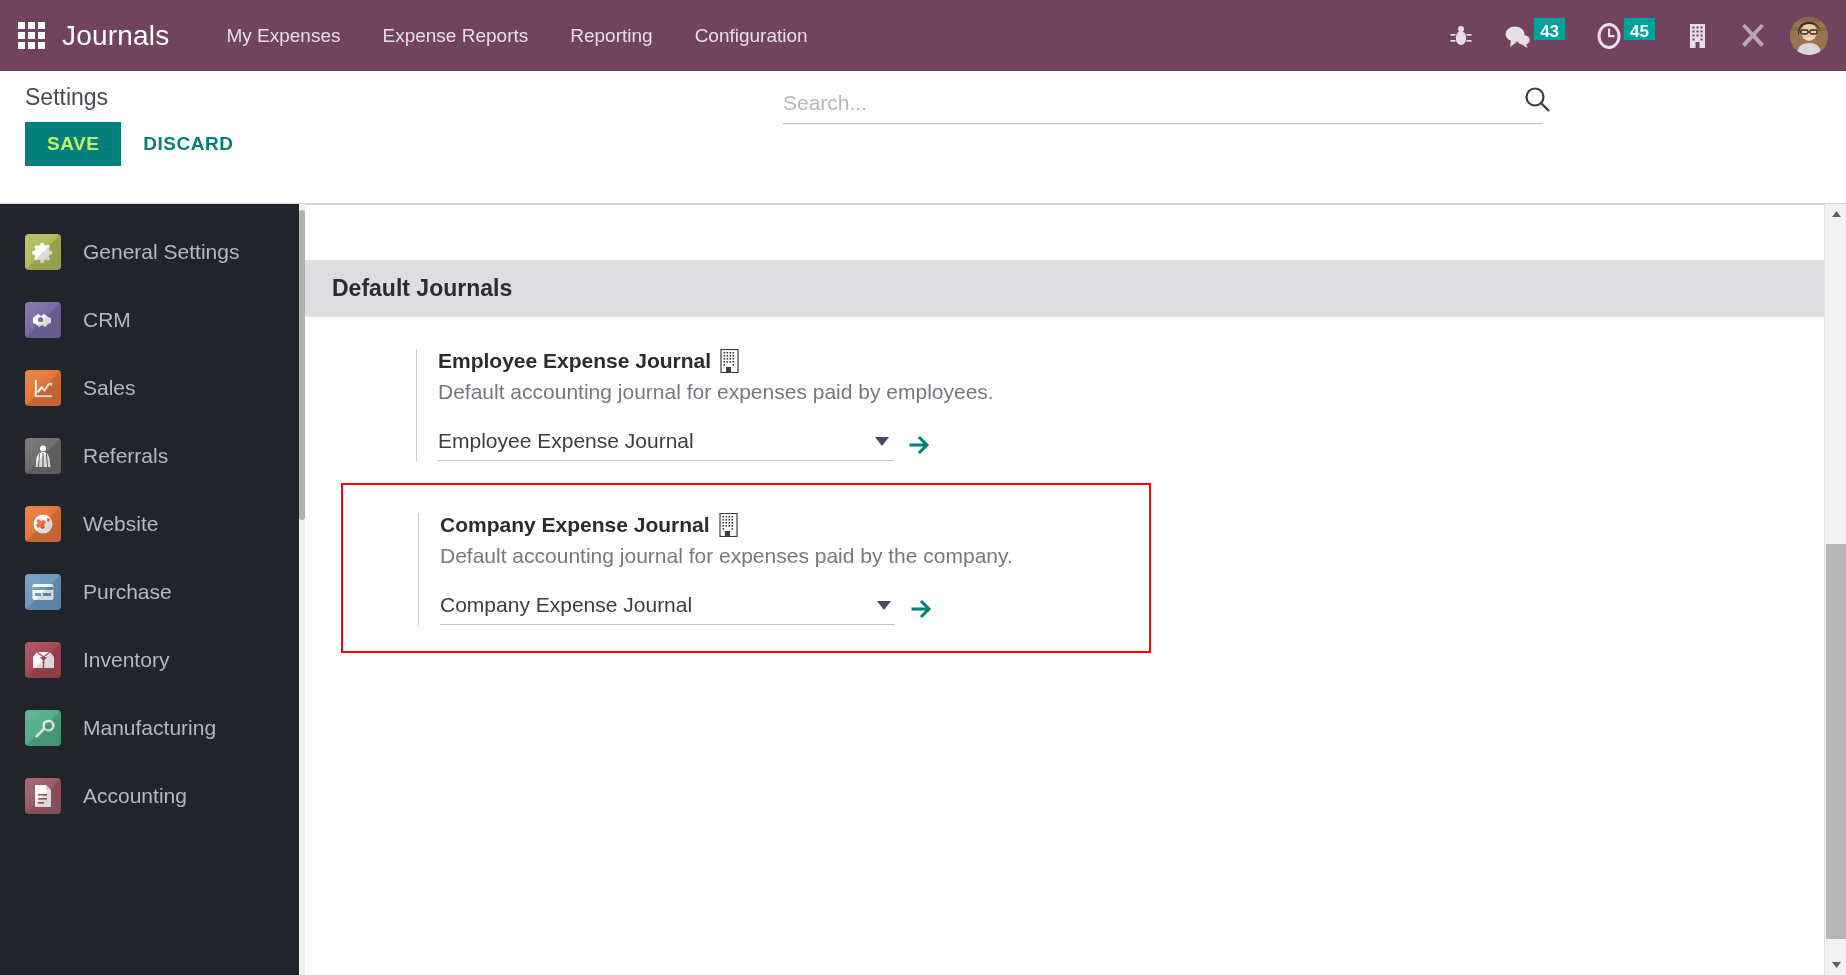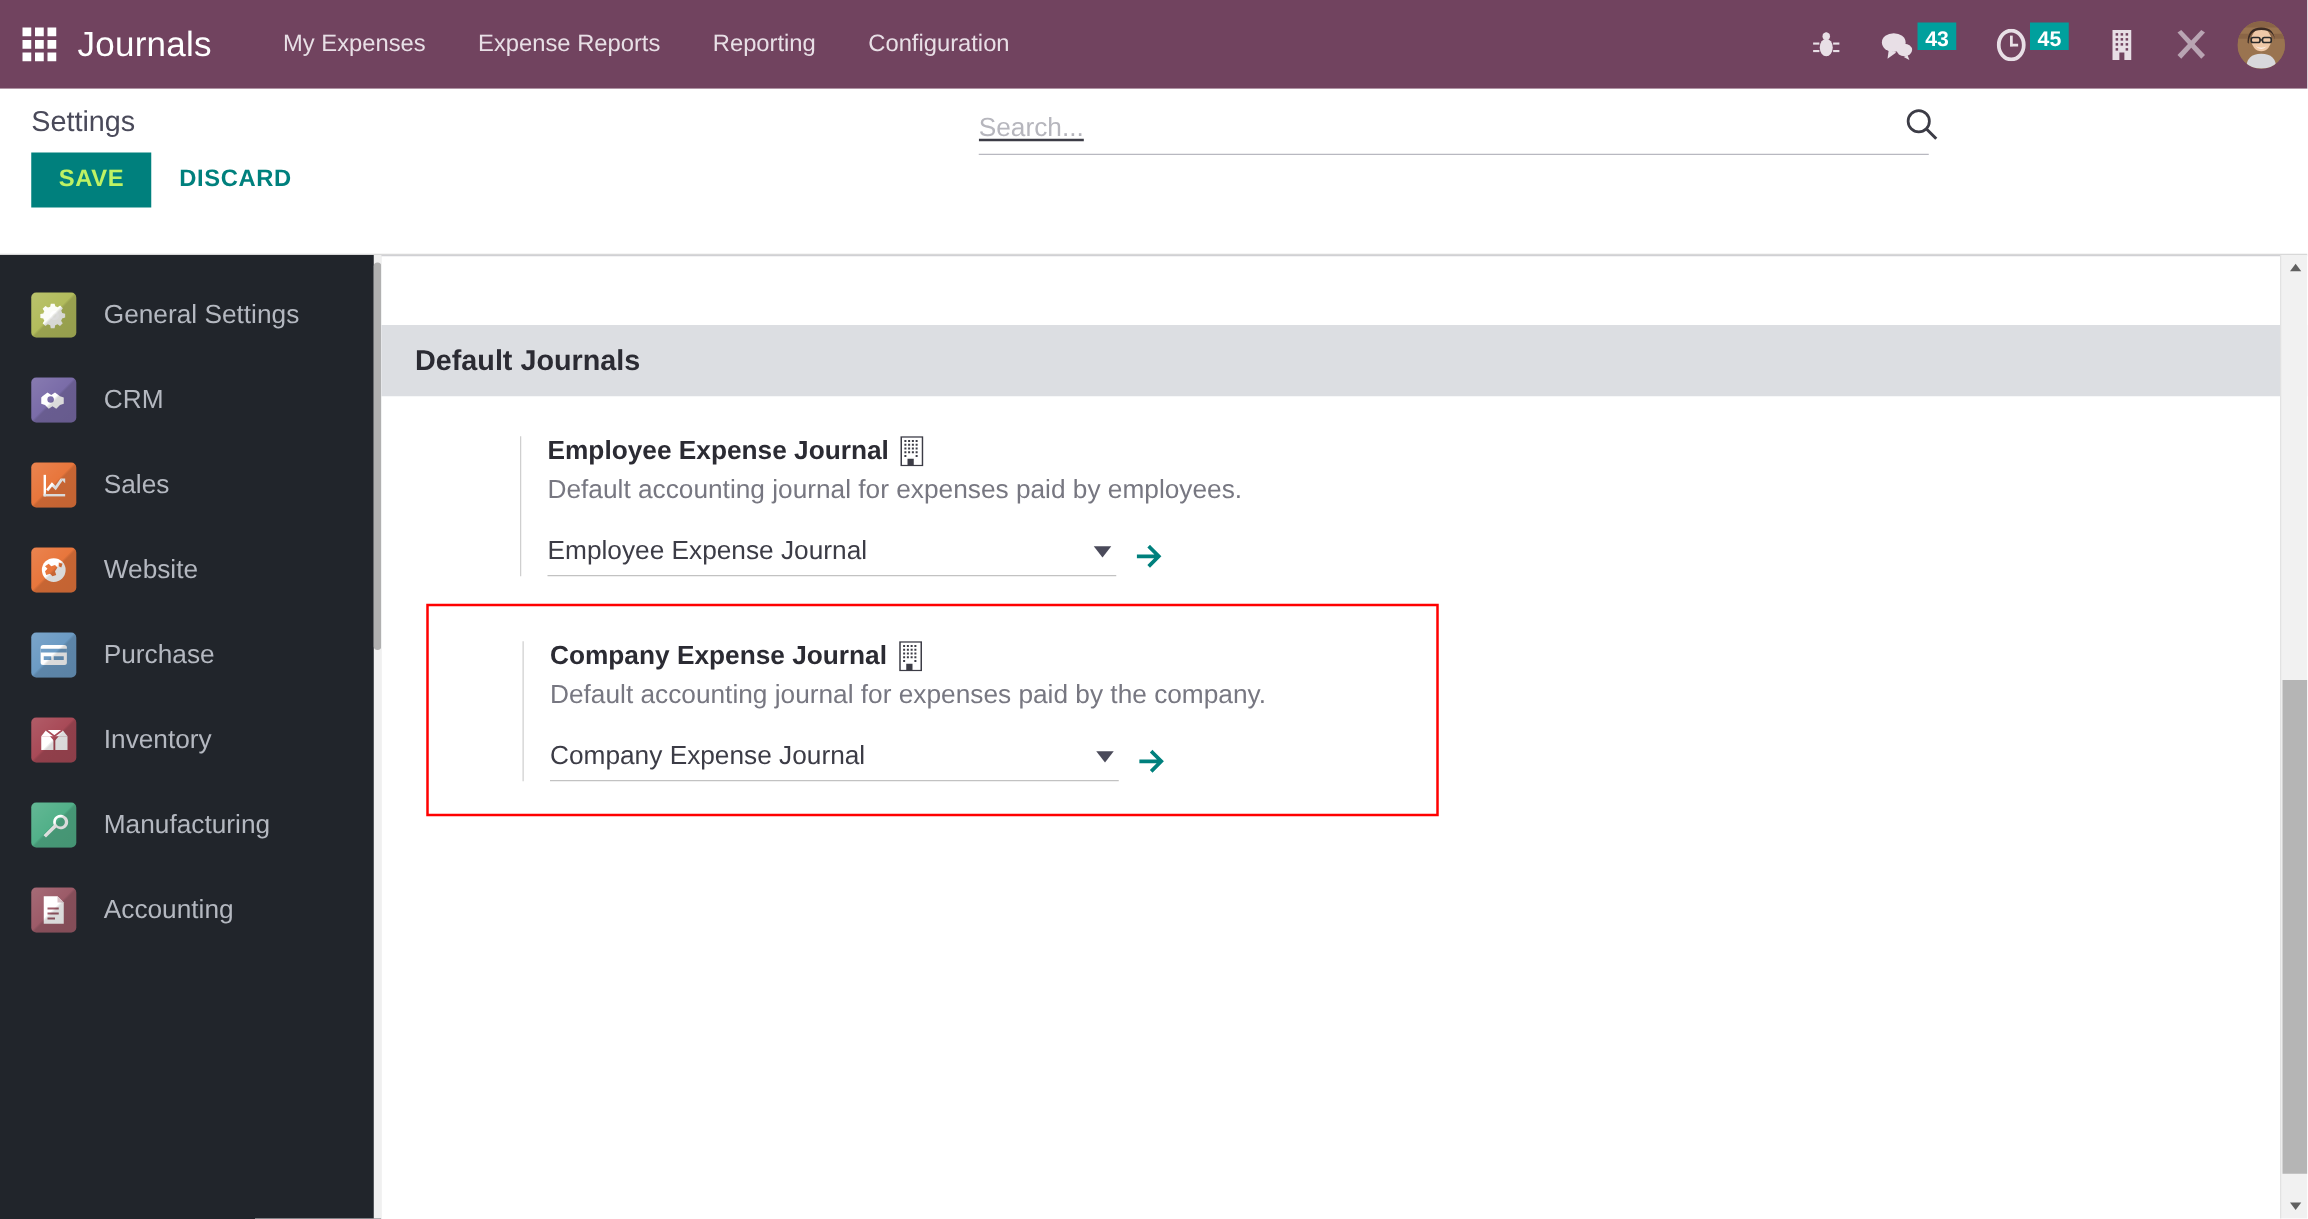--- a/index.html
+++ b/index.html
@@ -112,21 +112,20 @@
     padding-bottom: 8px;
   }
   .searchbar input {
     border: none;
     outline: none;
     font-size: 21px;
     color: #3c3c46;
     width: 100%;
     font-family: "Liberation Sans", sans-serif;
     background: transparent;
-    text-decoration: underline;
   }
   .searchbar input::placeholder { color: #b6b6bd; }
   .search-icon-btn {
     position: absolute;
     right: -0px;
     top: 40px;
     cursor: pointer;
   }
   .cp-buttons {
     display: flex;
@@ -518,20 +517,31 @@
         <svg width="23" height="23" viewBox="0 0 24 24">
             <rect x="3" y="3" width="2" height="18" fill="#fff"></rect>
             <rect x="3" y="19" width="18" height="2" fill="#fff"></rect>
             <path d="M6 16l4-5 3 3 5-7" stroke="#fff" stroke-width="2.3" fill="none"></path>
             <path d="M17 6h4v4z" fill="#fff"></path>
           </svg>
       </span>
       <span class="side-label">Sales</span>
     </div>
 
+    <div class="side-item">
+      <span class="side-ico" style="background:#6e6e6e">
+        <svg width="22" height="24" viewBox="0 0 22 24">
+            <circle cx="11" cy="4.5" r="3" fill="#fff"></circle>
+            <path d="M11 8c-3.5 0-6 3-6.5 7l-1 8h15l-1-8C17 11 14.5 8 11 8z" fill="#fff"></path>
+            <path d="M11 9v14" stroke="#6e6e6e" stroke-width="1.2"></path>
+            <path d="M7.5 10l-1 13M14.5 10l1 13" stroke="#6e6e6e" stroke-width="1"></path>
+          </svg>
+      </span>
+      <span class="side-label">Referrals</span>
+    </div>
 
     <div class="side-item">
       <span class="side-ico" style="background:#e8763c">
         <svg width="24" height="24" viewBox="0 0 24 24">
             <circle cx="12" cy="12" r="9.5" fill="#fff"></circle>
             <path d="M5 9l3-2 2 2 3-1 2 2-2 3 1 3-3 1-2-2-3 1-1-3 2-2z" fill="#e8763c"></path>
             <path d="M16 6l3 1-1 3-2-1z" fill="#e8763c"></path>
           </svg>
       </span>
       <span class="side-label">Website</span>

